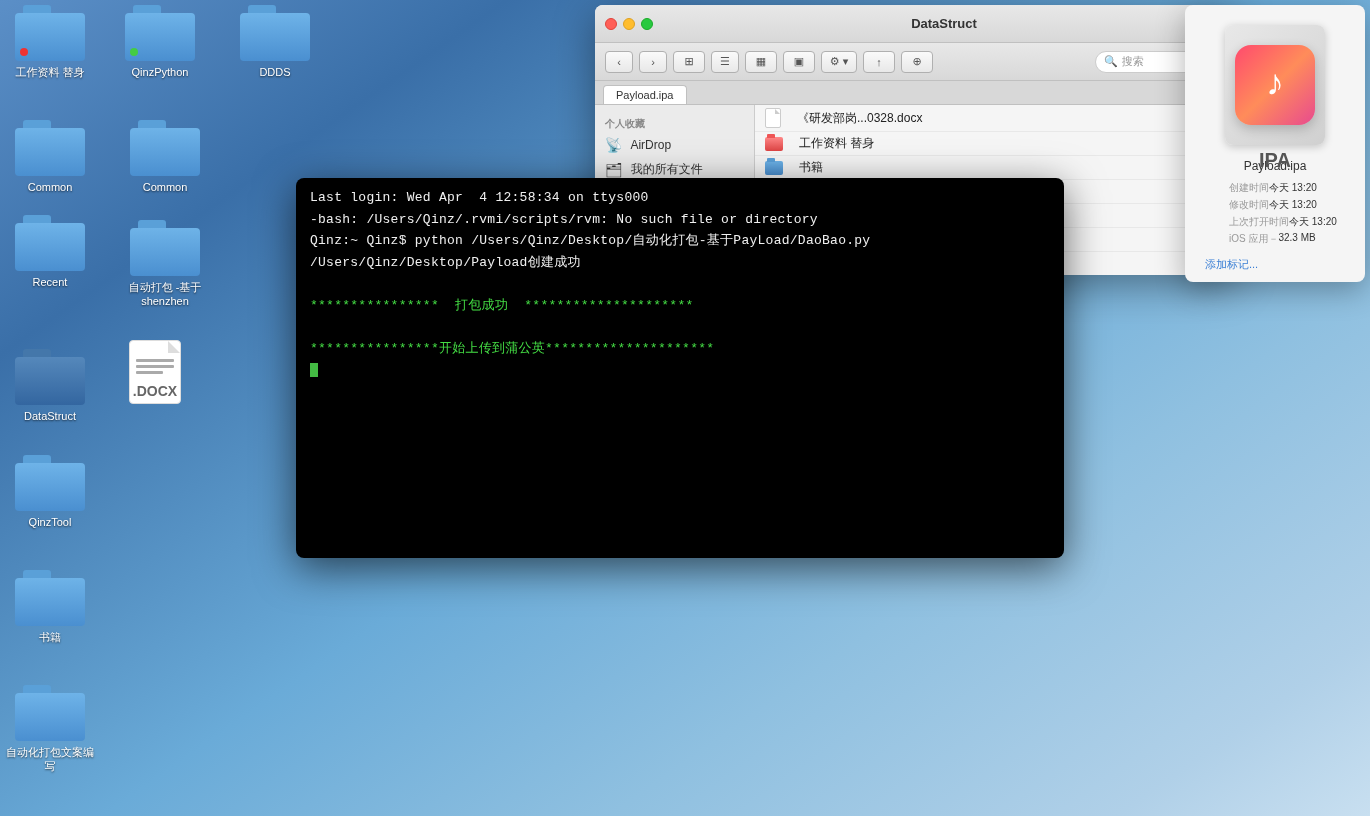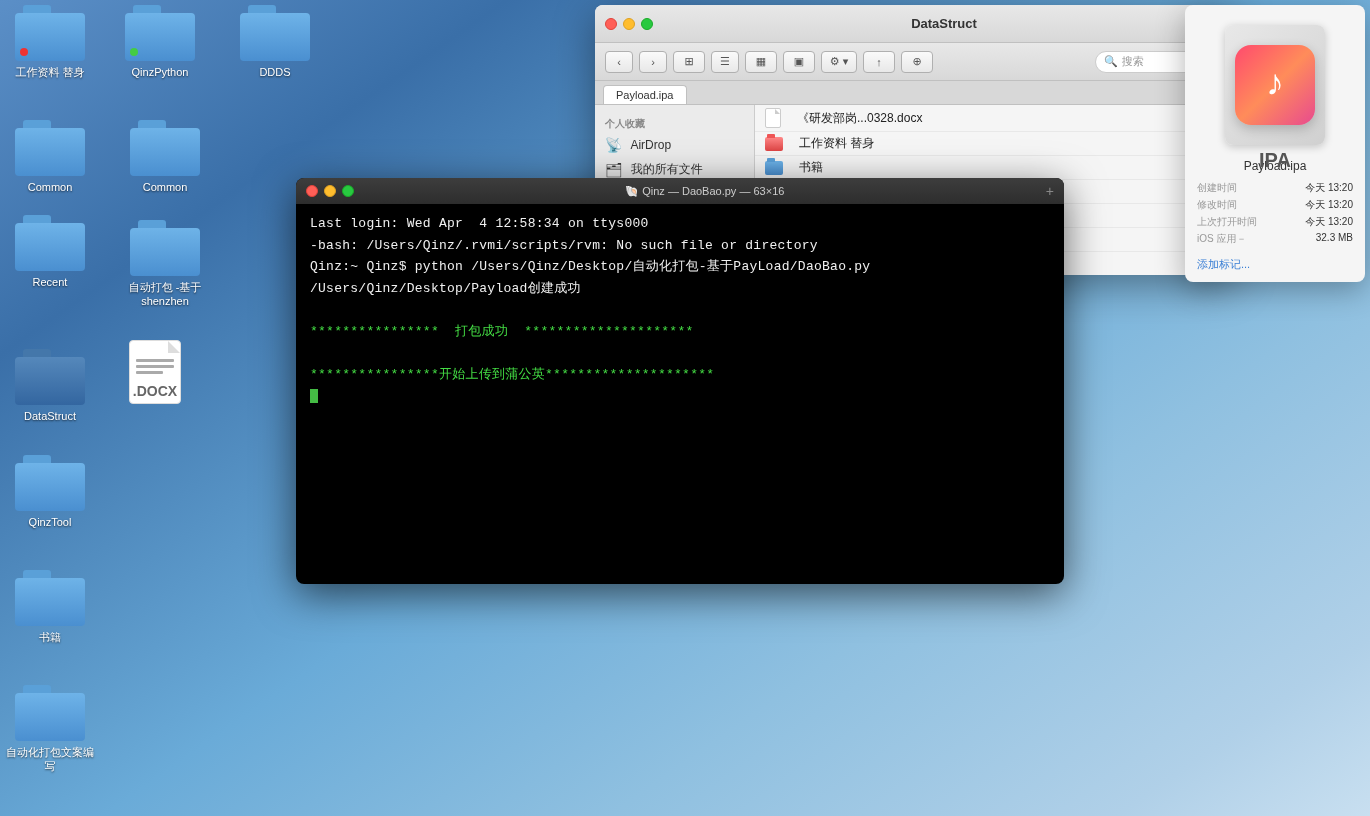--- a/index.html
+++ b/index.html
@@ -329,29 +329,29 @@
       font-weight: 500;
       margin: 4px 8px;
     }
     .ipa-meta {
       padding: 4px 12px;
       font-size: 10px;
       color: #666;
     }
     .ipa-meta-row {
       display: flex;
-      justify-content: space-between;
       margin-bottom: 3px;
+      margin-left: 32px;
     }
     .ipa-meta-label { color: #999; }
     .ipa-meta-value { color: #333; }
     .ipa-add-tag {
       color: #3a7fd5;
       font-size: 11px;
-      padding: 0 12px;
+      padding: 0 20px;
       margin-top: 4px;
       cursor: pointer;
     }
 
     
     .terminal-window {
       position: absolute;
       top: 178px;
       left: 296px;
       width: 768px;
@@ -630,32 +630,20 @@
     </div>
     <div class="ipa-meta-row">
       <span class="ipa-meta-label">iOS 应用－</span>
       <span class="ipa-meta-value">32.3 MB</span>
     </div>
   </div>
   <div class="ipa-add-tag">添加标记...</div>
 </div>
 
 <div class="terminal-window">
-  <div class="terminal-titlebar">
-    <div class="traffic-lights">
-      <div class="traffic-light tl-red"></div>
-      <div class="traffic-light tl-yellow"></div>
-      <div class="traffic-light tl-green"></div>
-    </div>
-    <div class="terminal-title">
-      <span>🐚 </span>
-      <span>Qinz — DaoBao.py — 63×16</span>
-    </div>
-    <div class="terminal-plus">+</div>
-  </div>
   <div class="terminal-body">
     <div class="term-line">Last login: Wed Apr  4 12:58:34 on ttys000</div>
     <div class="term-line">-bash: /Users/Qinz/.rvmi/scripts/rvm: No such file or directory</div>
     <div class="term-line">Qinz:~ Qinz$ python /Users/Qinz/Desktop/自动化打包-基于PayLoad/DaoBao.py</div>
     <div class="term-line">/Users/Qinz/Desktop/Payload创建成功</div>
     <div class="term-line">&nbsp;</div>
     <div class="term-line term-green">****************  打包成功  *********************</div>
     <div class="term-line">&nbsp;</div>
     <div class="term-line term-green">****************开始上传到蒲公英*********************</div>
     <div class="term-line"><span class="term-cursor"></span></div>

